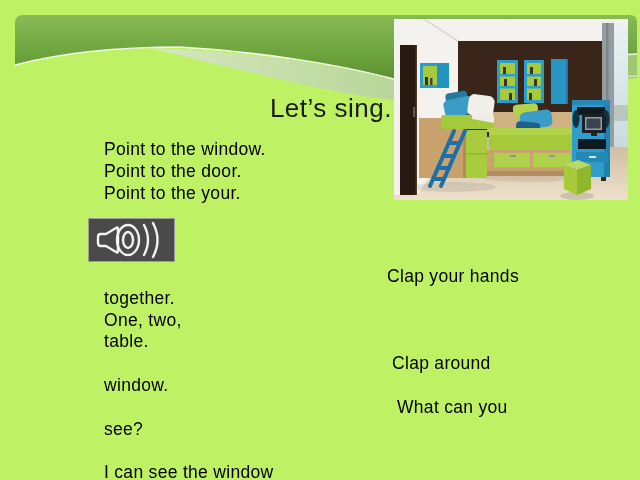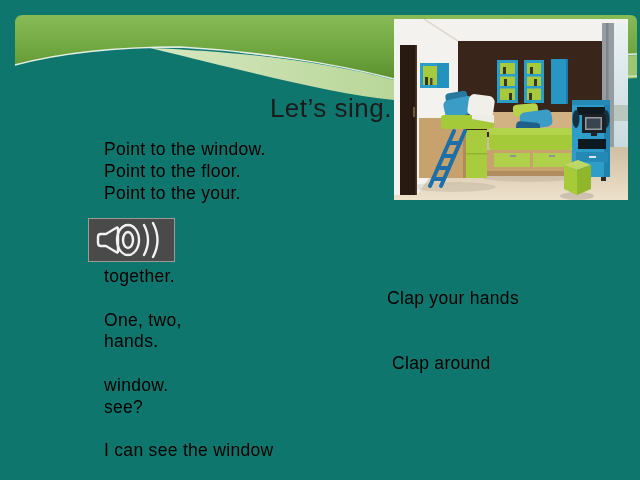--- a/index.html
+++ b/index.html
@@ -1,16 +1,16 @@
 <!DOCTYPE html>
 <html><head>
 <meta charset="utf-8">
 <style>
   html,body{margin:0;padding:0;background:#ffffff;}
-  .slide{position:relative;width:640px;height:480px;background:#0f766e;overflow:hidden;
+  .slide{position:relative;width:640px;height:480px;background:#bef264;overflow:hidden;
          font-family:"Liberation Sans","DejaVu Sans",sans-serif;color:#000;}
   .header-wave{position:absolute;left:0;top:0;width:640px;height:120px;z-index:1;}
   .page-title{position:absolute;left:150px;top:92px;width:242px;z-index:3;
               font-size:26px;line-height:32px;text-align:right;color:#1b1b1b;
               letter-spacing:0.5px;}
   .photo{position:absolute;left:394px;top:19px;width:234px;height:181px;z-index:2;}
   .point-block{position:absolute;left:104px;top:139px;z-index:3;}
   .point-block .line{font-size:17.5px;line-height:21.8px;letter-spacing:0.3px;}
   .audio-btn{position:absolute;left:88px;top:218px;width:87px;height:44px;z-index:3;
              background:#4a4a4a;border:1px solid #9c9c9c;box-sizing:border-box;cursor:pointer;}
@@ -183,41 +183,42 @@
       <polygon points="170,146 184,141 197,146 183,151" fill="#bcd766"></polygon>
       <polygon points="170,146 183,151 183,176 170,170" fill="#a6ca38"></polygon>
       <polygon points="183,151 197,146 197,170 183,176" fill="#90b72c"></polygon>
     </g>
   </svg>
 
   <div class="page-title">Let’s sing.</div>
 
   <div class="point-block">
     <div class="line">Point to the window.</div>
-    <div class="line">Point to the floor.</div>
+    <div class="line">Point to the door.</div>
     <div class="line">Point to the your.</div>
   </div>
 
   <div class="audio-btn" role="button">
     <svg width="85" height="42" viewBox="0 0 85 42">
       <g fill="none" stroke="#f2f2f2" stroke-width="2.4" stroke-linejoin="round" stroke-linecap="round">
         <path d="M27,9 L17,15 L12,15 Q9,15 9,18 L9,24 Q9,27 12,27 L17,27 L27,33 Q29,34.5 29,32 L29,10 Q29,7.5 27,9 Z"></path>
         <ellipse cx="39" cy="21" rx="11" ry="15"></ellipse>
         <ellipse cx="39" cy="21" rx="5" ry="8"></ellipse>
         <path d="M55,6 Q63,21 55,36"></path>
         <path d="M64,4 Q73,21 64,38"></path>
       </g>
     </svg>
   </div>
 
   <div class="song-block">
+    <div class="line" style="margin-left:283px">Clap your hands</div>
     <div class="line">together.</div>
-    <div class="line" style="margin-left:283px">Clap your hands</div>
     <div class="line" style="">One, two,</div>
-    <div class="line">hands.</div>
+    <div class="line">table.</div>
     <div class="line" style="margin-left:288px">Clap around</div>
     <div class="line">window.</div>
+    <div class="line" style="margin-left:293px">What can you</div>
     <div class="line">see?</div>
     <div class="line"></div>
     <div class="line">I can see the window</div>
   </div>
 
 </div>
 
 </body></html>

